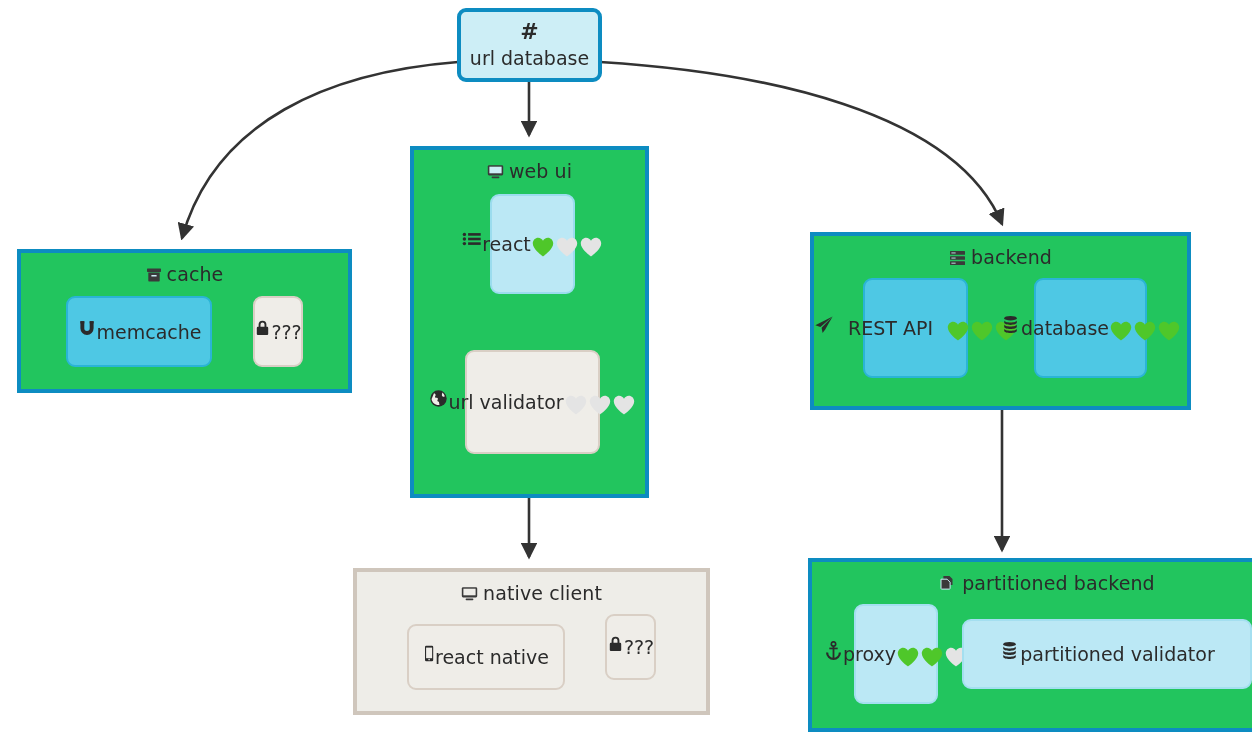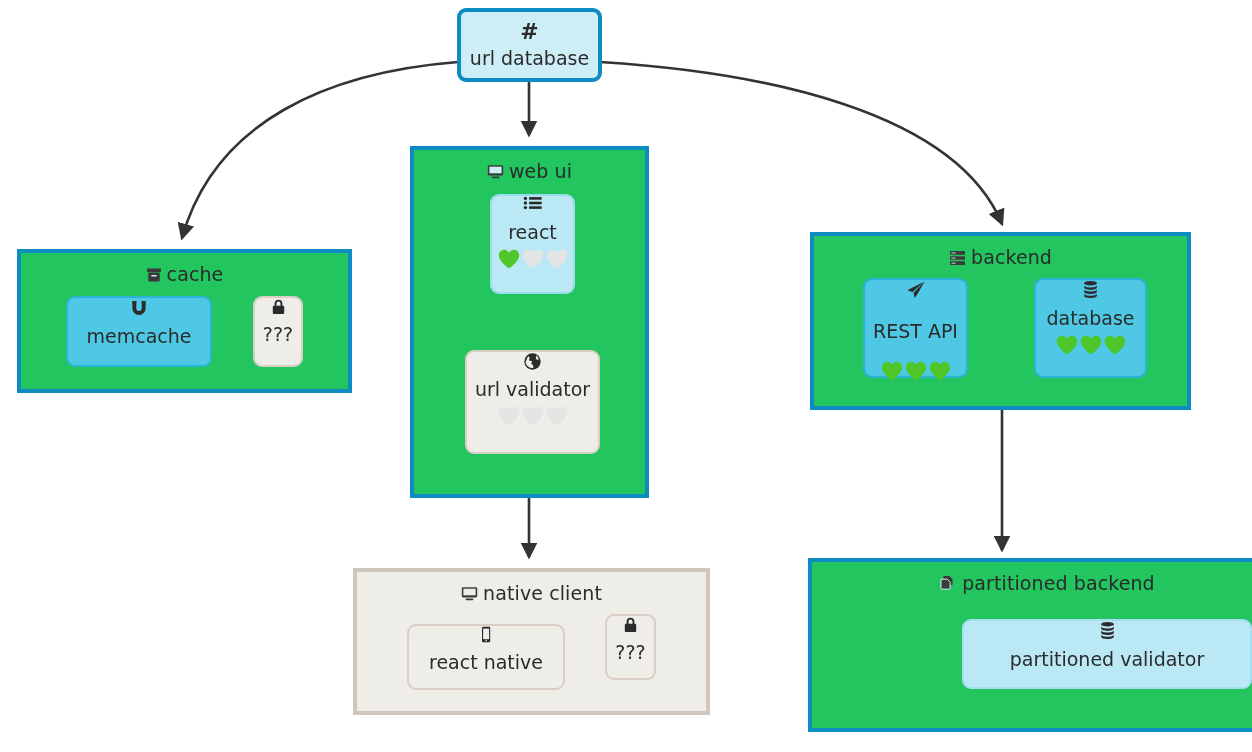--- a/index.html
+++ b/index.html
@@ -61,23 +61,23 @@
   }
 
   
   .node {
     position: absolute;
     box-sizing: border-box;
     border-radius: 9px;
     text-align: center;
     z-index: 3;
     display: flex;
-    flex-direction: column;
+    flex-direction: row;
     align-items: center;
-    justify-content: flex-start;
+    justify-content: center;
   }
   .node.cyan {
     background: #4ec8e4;
     border: 2px solid #2ab4d6;
   }
   .node.lightblue {
     background: #bbe8f5;
     border: 2px solid #9bdcee;
   }
   .node.paleblue {
@@ -346,20 +346,42 @@
   <div class="group blue" style="left:808px; top:558px; width:479px; height:174px;">
     <div class="group-title">
       <span class="gicon">
         <svg width="17" height="17" viewBox="0 0 17 17">
           <path d="M3.4 0.9 h6.1 l3 3 v6.1 h-9.1 z" fill="#3a3a3a"></path>
           <path d="M1 4.2 h6.1 l3 3 v6.2 a0.7 .7 0 0 1 -.7 .7 h-7.7 a0.7 .7 0 0 1 -.7 -.7 z" fill="#3a3a3a" stroke="#cdeef6" stroke-width="1"></path>
         </svg>
       </span><span>partitioned backend</span>
     </div>
 
+    <div class="node paleblue" style="left:42px; top:42px; width:84px; height:100px;">
+      <span class="node-icon">
+        <svg width="19" height="20" viewBox="0 0 19 20">
+          <circle cx="9.5" cy="3" r="2.2" fill="none" stroke="#2b2b2b" stroke-width="1.7"></circle>
+          <rect x="8.6" y="5" width="1.8" height="12.6" fill="#2b2b2b"></rect>
+          <rect x="5.3" y="6.6" width="8.4" height="1.7" fill="#2b2b2b"></rect>
+          <path d="M2 11.4 a7.5 7.5 0 0 0 15 0 h-2.2 a5.3 5.3 0 0 1 -10.6 0 z" fill="#2b2b2b"></path>
+        </svg>
+      </span>
+      <span class="node-label">proxy</span>
+      <span class="hearts">
+        <svg width="24" height="22" viewBox="0 0 24 22">
+            <path d="M12 20.5 C 12 20.5 1.8 13.6 1.8 7.6 C 1.8 4 4.4 1.8 7.1 1.8 C 9.3 1.8 11.1 3.2 12 4.8 C 12.9 3.2 14.7 1.8 16.9 1.8 C 19.6 1.8 22.2 4 22.2 7.6 C 22.2 13.6 12 20.5 12 20.5 Z" fill="#4fc72a"></path>
+          </svg>
+        <svg width="24" height="22" viewBox="0 0 24 22">
+            <path d="M12 20.5 C 12 20.5 1.8 13.6 1.8 7.6 C 1.8 4 4.4 1.8 7.1 1.8 C 9.3 1.8 11.1 3.2 12 4.8 C 12.9 3.2 14.7 1.8 16.9 1.8 C 19.6 1.8 22.2 4 22.2 7.6 C 22.2 13.6 12 20.5 12 20.5 Z" fill="#4fc72a"></path>
+          </svg>
+        <svg width="24" height="22" viewBox="0 0 24 22">
+            <path d="M12 20.5 C 12 20.5 1.8 13.6 1.8 7.6 C 1.8 4 4.4 1.8 7.1 1.8 C 9.3 1.8 11.1 3.2 12 4.8 C 12.9 3.2 14.7 1.8 16.9 1.8 C 19.6 1.8 22.2 4 22.2 7.6 C 22.2 13.6 12 20.5 12 20.5 Z" fill="#e4e4e4"></path>
+          </svg>
+      </span>
+    </div>
 
     <div class="node paleblue" style="left:150px; top:57px; width:290px; height:70px;">
       <span class="node-icon">
         <svg width="21" height="20" viewBox="0 0 21 20">
           <ellipse cx="10.5" cy="3.2" rx="6.3" ry="2.3" fill="#2b2b2b"></ellipse>
           <path d="M4.2 5.2 v2.4 c0 1.3 2.8 2.3 6.3 2.3 s6.3 -1 6.3 -2.3 V5.2 c0 1.3 -2.8 2.3 -6.3 2.3 s-6.3 -1 -6.3 -2.3 z" fill="#2b2b2b"></path>
           <path d="M4.2 9.3 v2.4 c0 1.3 2.8 2.3 6.3 2.3 s6.3 -1 6.3 -2.3 V9.3 c0 1.3 -2.8 2.3 -6.3 2.3 s-6.3 -1 -6.3 -2.3 z" fill="#2b2b2b"></path>
           <path d="M4.2 13.4 v2.4 c0 1.3 2.8 2.3 6.3 2.3 s6.3 -1 6.3 -2.3 V13.4 c0 1.3 -2.8 2.3 -6.3 2.3 s-6.3 -1 -6.3 -2.3 z" fill="#2b2b2b"></path>
         </svg>
       </span>

